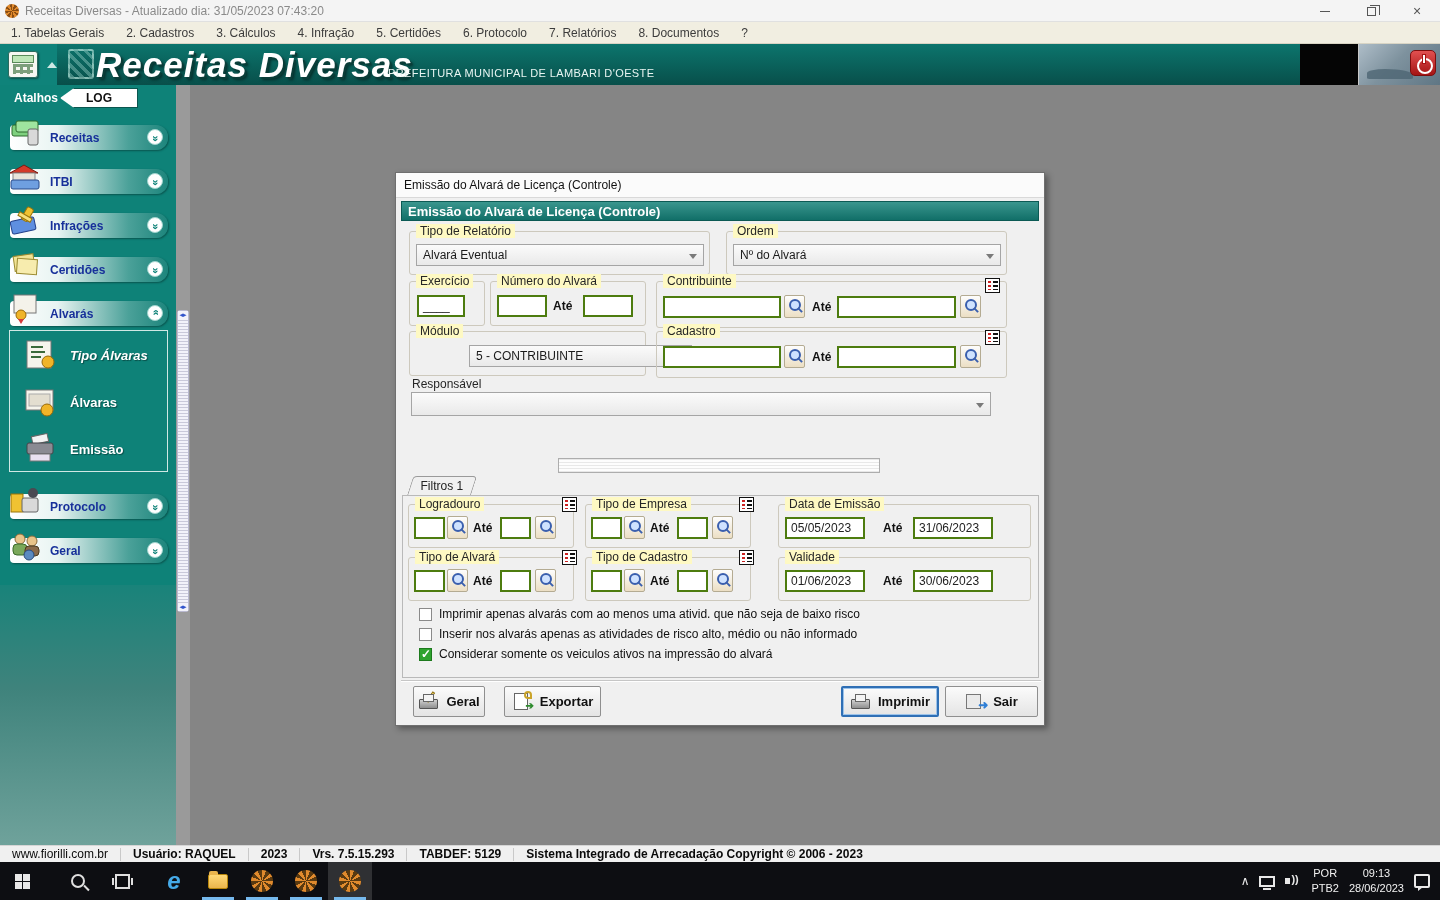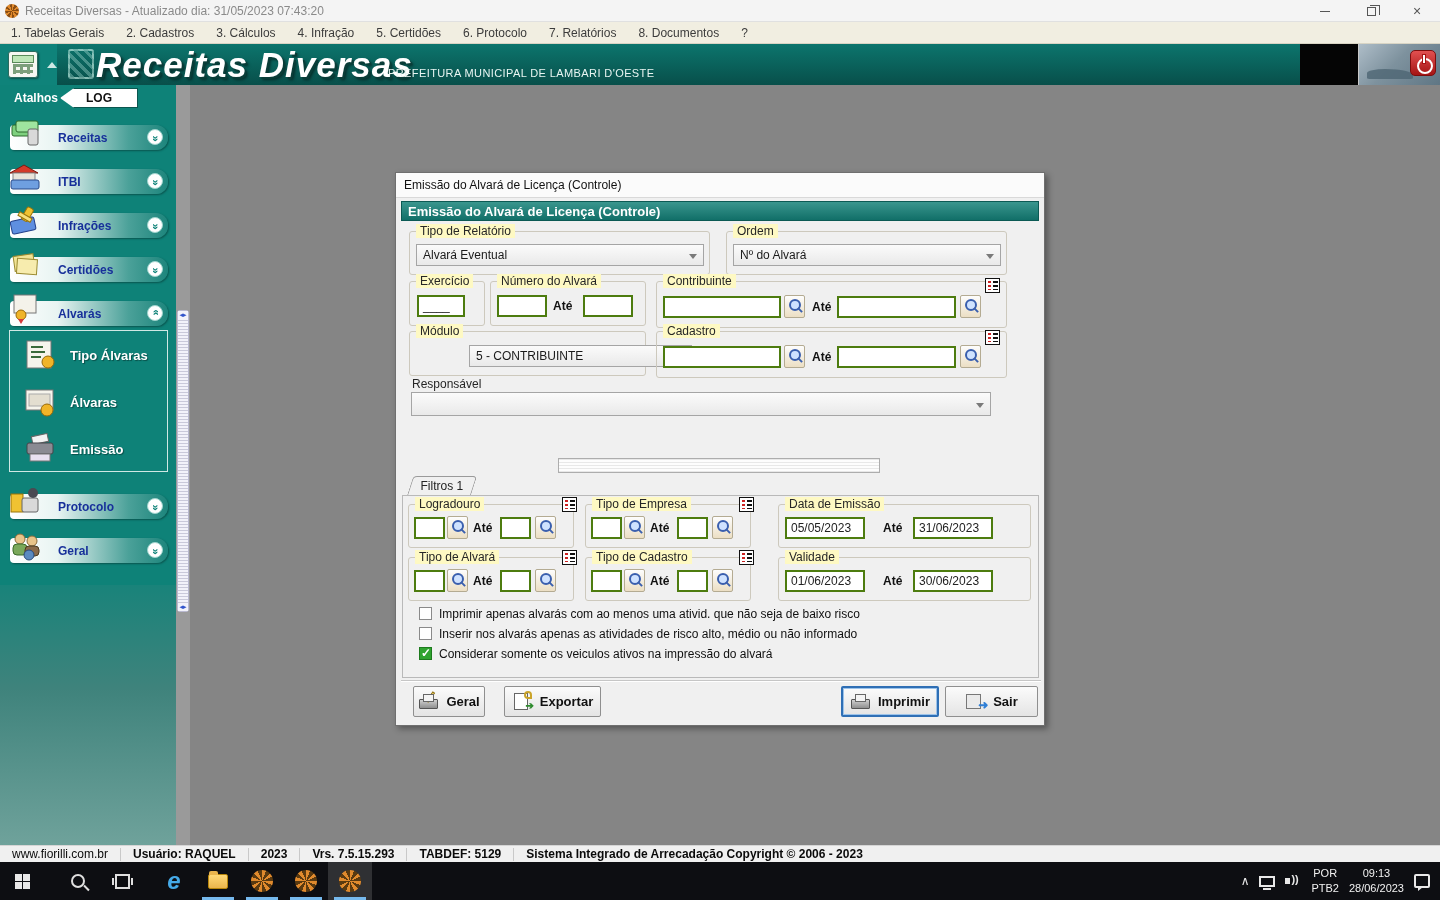--- a/index.html
+++ b/index.html
@@ -38,21 +38,21 @@
   .power-btn { position:absolute; right:4px; top:6px; width:26px; height:26px; background:linear-gradient(180deg,#e15050,#a51515); border-radius:5px; border:1px solid #7d0e0e; }
   .power-btn:before { content:""; position:absolute; left:6px; top:7px; width:12px; height:12px; border:2px solid #fff; border-radius:50%; }
   .power-btn:after { content:""; position:absolute; left:12px; top:4px; width:2px; height:8px; background:#fff; box-shadow:0 0 0 1px #a51515; }
 
   
   #sidebar { position:absolute; left:0; top:85px; width:176px; height:760px; background:#0e8278; }
   #sidebar-lower { position:absolute; left:0; top:500px; width:176px; height:260px; background:linear-gradient(180deg,#19837a 0%,#3f837c 40%,#6fa29b 100%); }
   #sidebar-tabs { position:absolute; left:0; top:3px; width:176px; height:20px; }
   #atalhos-label { position:absolute; left:14px; top:3px; color:#fff; font-weight:bold; font-size:12px; }
   #log-tab { position:absolute; left:60px; top:0; width:78px; height:20px; background:#fff; clip-path:polygon(14px 0, 100% 0, 100% 100%, 14px 100%, 0 50%); display:flex; align-items:center; justify-content:center; font-weight:bold; color:#111; border:1px solid #0a564f; }
-  .side-item { position:absolute; left:10px; width:158px; height:25px; border-radius:4px 12px 12px 4px; background:linear-gradient(90deg,#ffffff 0%,#e8f4f2 30%,#4ba199 75%,#1d857c 100%); box-shadow:1px 1px 2px rgba(0,0,0,.35); display:flex; align-items:center;padding-left:8px; }
+  .side-item { position:absolute; left:10px; width:158px; height:25px; border-radius:4px 12px 12px 4px; background:linear-gradient(90deg,#ffffff 0%,#e8f4f2 30%,#4ba199 75%,#1d857c 100%); box-shadow:1px 1px 2px rgba(0,0,0,.35); display:flex; align-items:center; }
   .side-item .label { margin-left:40px; font-weight:bold; color:#17309a; font-size:12px; }
   .side-icon { position:absolute; left:-2px; top:-8px; width:36px; height:32px; }
   .chev { position:absolute; right:5px; top:4px; width:16px; height:16px; background:#fff; border-radius:50%; border:1px solid #9fd4cd; color:#0e8278; font-weight:bold; display:flex; align-items:center; justify-content:center; }
   .chev span { display:inline-block; transform:rotate(90deg); font-size:11px; letter-spacing:-2px; line-height:1; }
   .chev.up span { transform:rotate(-90deg); }
   #alvaras-panel { position:absolute; left:9px; top:245px; width:159px; height:142px; border:1px solid #cfe8e4; }
   .sub-item { position:absolute; left:14px; display:flex; align-items:center; gap:12px; }
   .sub-item .label { color:#ffffff; font-weight:bold; font-size:13px; text-shadow:1px 1px 1px rgba(0,0,0,.4); }
   .icon-box { position:relative; display:inline-block; }
 
@@ -78,21 +78,21 @@
   .magbtn { position:absolute; width:21px; height:23px; background:linear-gradient(180deg,#fdfdfd,#ecdfc4); border:1px solid #b4ab92; border-radius:2px; }
   .magbtn:before { content:""; position:absolute; left:4px; top:3px; width:8px; height:8px; border:2px solid #3a5fae; border-radius:50%; background:#cfe2ff; }
   .magbtn:after { content:""; position:absolute; left:12px; top:13px; width:6px; height:2px; background:#3a5fae; transform:rotate(45deg); }
   .listicon { position:absolute; width:15px; height:15px; background:#fff; border:1px solid #111; }
   .listicon:before { content:""; position:absolute; left:2px; top:2px; width:3px; bottom:2px; background:repeating-linear-gradient(180deg,#cc2222 0 2px, transparent 2px 4px); }
   .listicon:after { content:""; position:absolute; left:7px; top:2px; right:1px; bottom:2px; background:repeating-linear-gradient(180deg,#111 0 2px, transparent 2px 4px); }
   #progressbar { position:absolute; left:162px; top:285px; width:322px; height:15px; background:#fdfdfd; border:1px solid #adadad; background-image:repeating-linear-gradient(180deg,#e8e8e8 0 1px, transparent 1px 3px); }
   #filtros-tab { position:absolute; left:14px; top:303px; width:64px; height:20px; background:#f0f0f0; border:1px solid #9a9a9a; border-bottom:none; transform:skewX(-18deg); border-radius:4px 4px 0 0; }
   #filtros-tab .lbl { display:block; transform:skewX(18deg); text-align:center; line-height:19px; font-size:12px; color:#222; }
   #filter-panel { position:absolute; left:6px; top:322px; width:637px; height:183px; border:1px solid #b9b9b9; background:#f0f0f0; }
-  .cbrow { position:absolute; left:4px; display:flex; align-items:flex-start; gap:7px;padding-left:12px; }
+  .cbrow { position:absolute; left:4px; display:flex; align-items:center; gap:7px;padding-left:12px; }
   .cbox { width:13px; height:13px; background:#fff; border:1px solid #8a8a8a; position:relative; }
   .cbox.checked { background:#2fa32f; border-color:#1d7a1d; }
   .cbox.checked:after { content:"✓"; position:absolute; left:1px; top:-2px; color:#fff; font-size:12px; font-weight:bold; }
   .cblabel { font-size:12px; color:#101010; }
   #btn-sep { position:absolute; left:5px; top:507px; width:640px; border-top:1px solid #c6c6c6; box-shadow:0 1px 0 #fff; }
   .dbtn { position:absolute; top:513px; height:31px; background:linear-gradient(180deg,#fbfbfb,#e4e4e4); border:1px solid #8f8f8f; border-radius:2px; display:flex; align-items:center; justify-content:center; gap:8px; font-weight:bold; font-size:13px; color:#111; }
   .dbtn.focused { border:2px solid #2f6fb5; box-shadow:inset 0 0 0 1px #9cc3ea; }
   .bicon { width:20px; height:17px; position:relative; }
   .bi-printer:before { content:""; position:absolute; left:1px; top:6px; width:17px; height:8px; background:linear-gradient(180deg,#cfcfcf,#8f8f8f); border:1px solid #555; border-radius:1px; }
   .bi-printer:after { content:""; position:absolute; left:5px; top:1px; width:9px; height:6px; background:#f4f4f4; border:1px solid #666; }
@@ -253,21 +253,21 @@
             <polygon points="10,26 13,31 16,26" fill="#d63a3a"></polygon>
           </svg>
       </span>
       <span class="label">Alvarás</span>
       <span class="chev up">
           <span>»</span>
         </span>
     </div>
 
     <div id="alvaras-panel">
-      <div class="sub-item" style="top:8px;">
+      <div class="sub-item" style="top:8px;font-style:italic;">
         <span class="icon-box">
           <svg width="34" height="32">
               <rect x="3" y="2" width="24" height="27" fill="#f6f4ec" stroke="#777"></rect>
               <rect x="7" y="7" width="12" height="2" fill="#3a6a3a"></rect>
               <rect x="7" y="12" width="14" height="2" fill="#3a6a3a"></rect>
               <rect x="7" y="17" width="10" height="2" fill="#3a6a3a"></rect>
               <circle cx="24" cy="23" r="6" fill="#f0b429" stroke="#9a6a08"></circle>
             </svg>
         </span>
         <span class="label">Tipo Álvaras</span>

